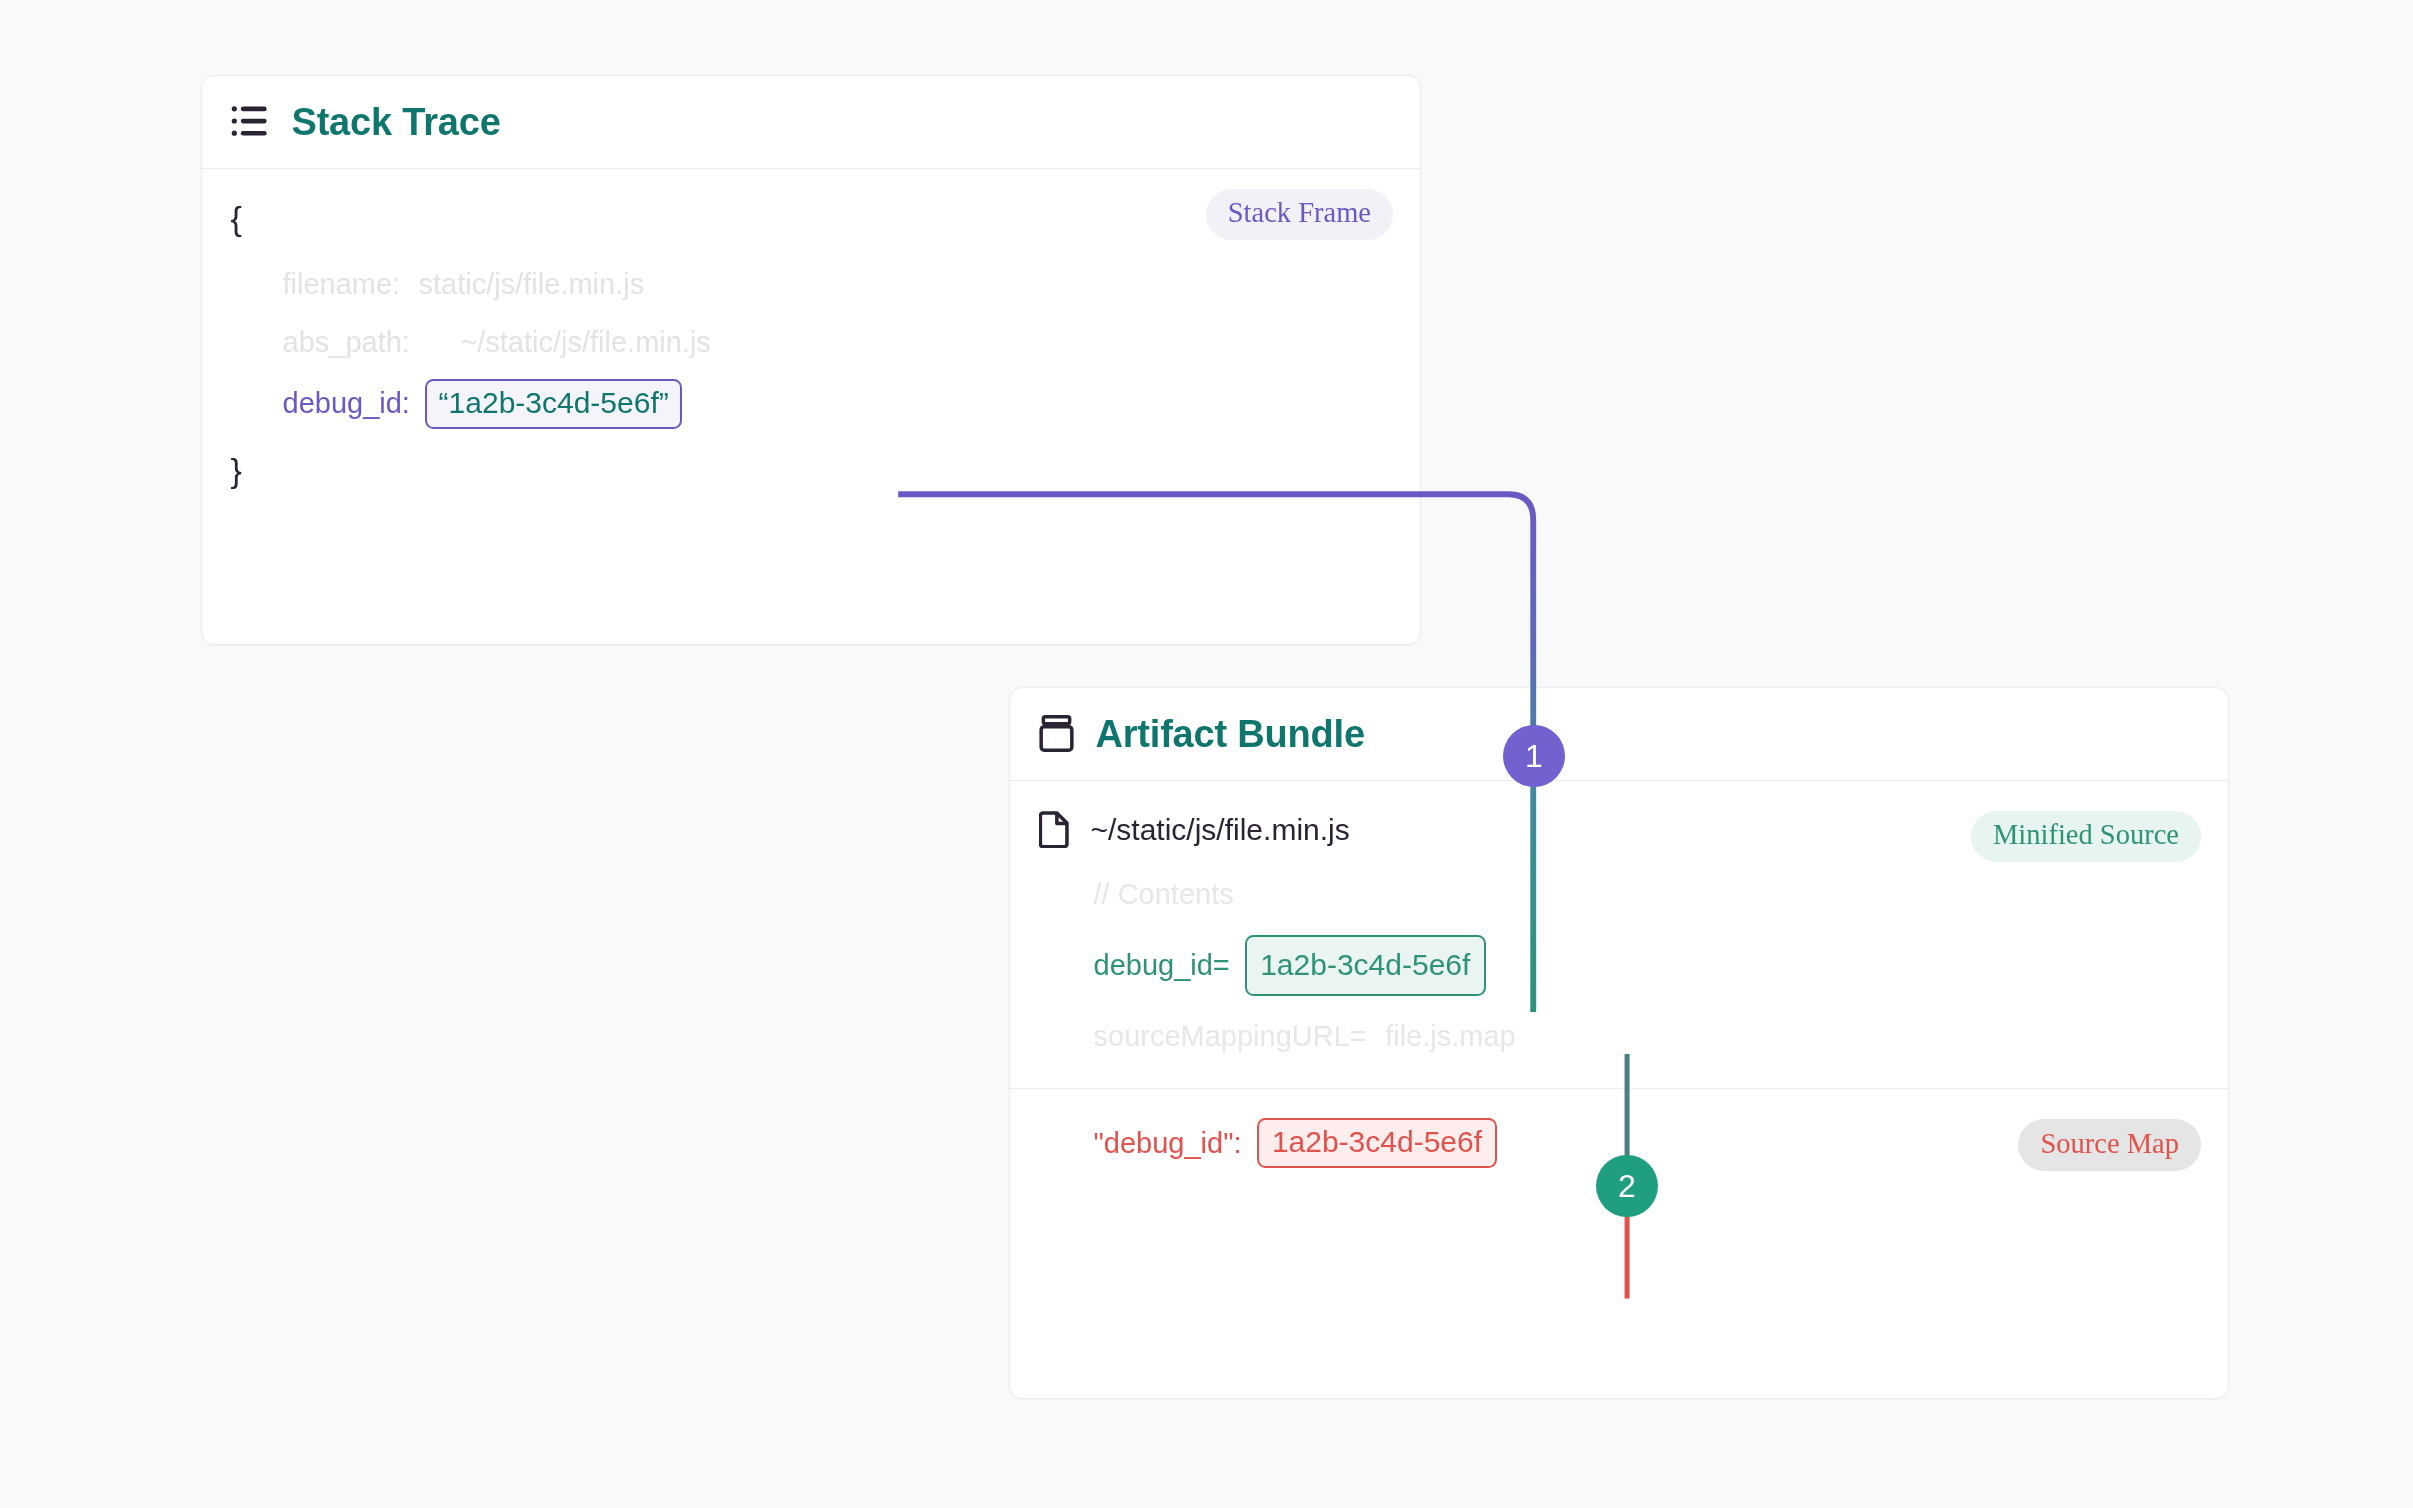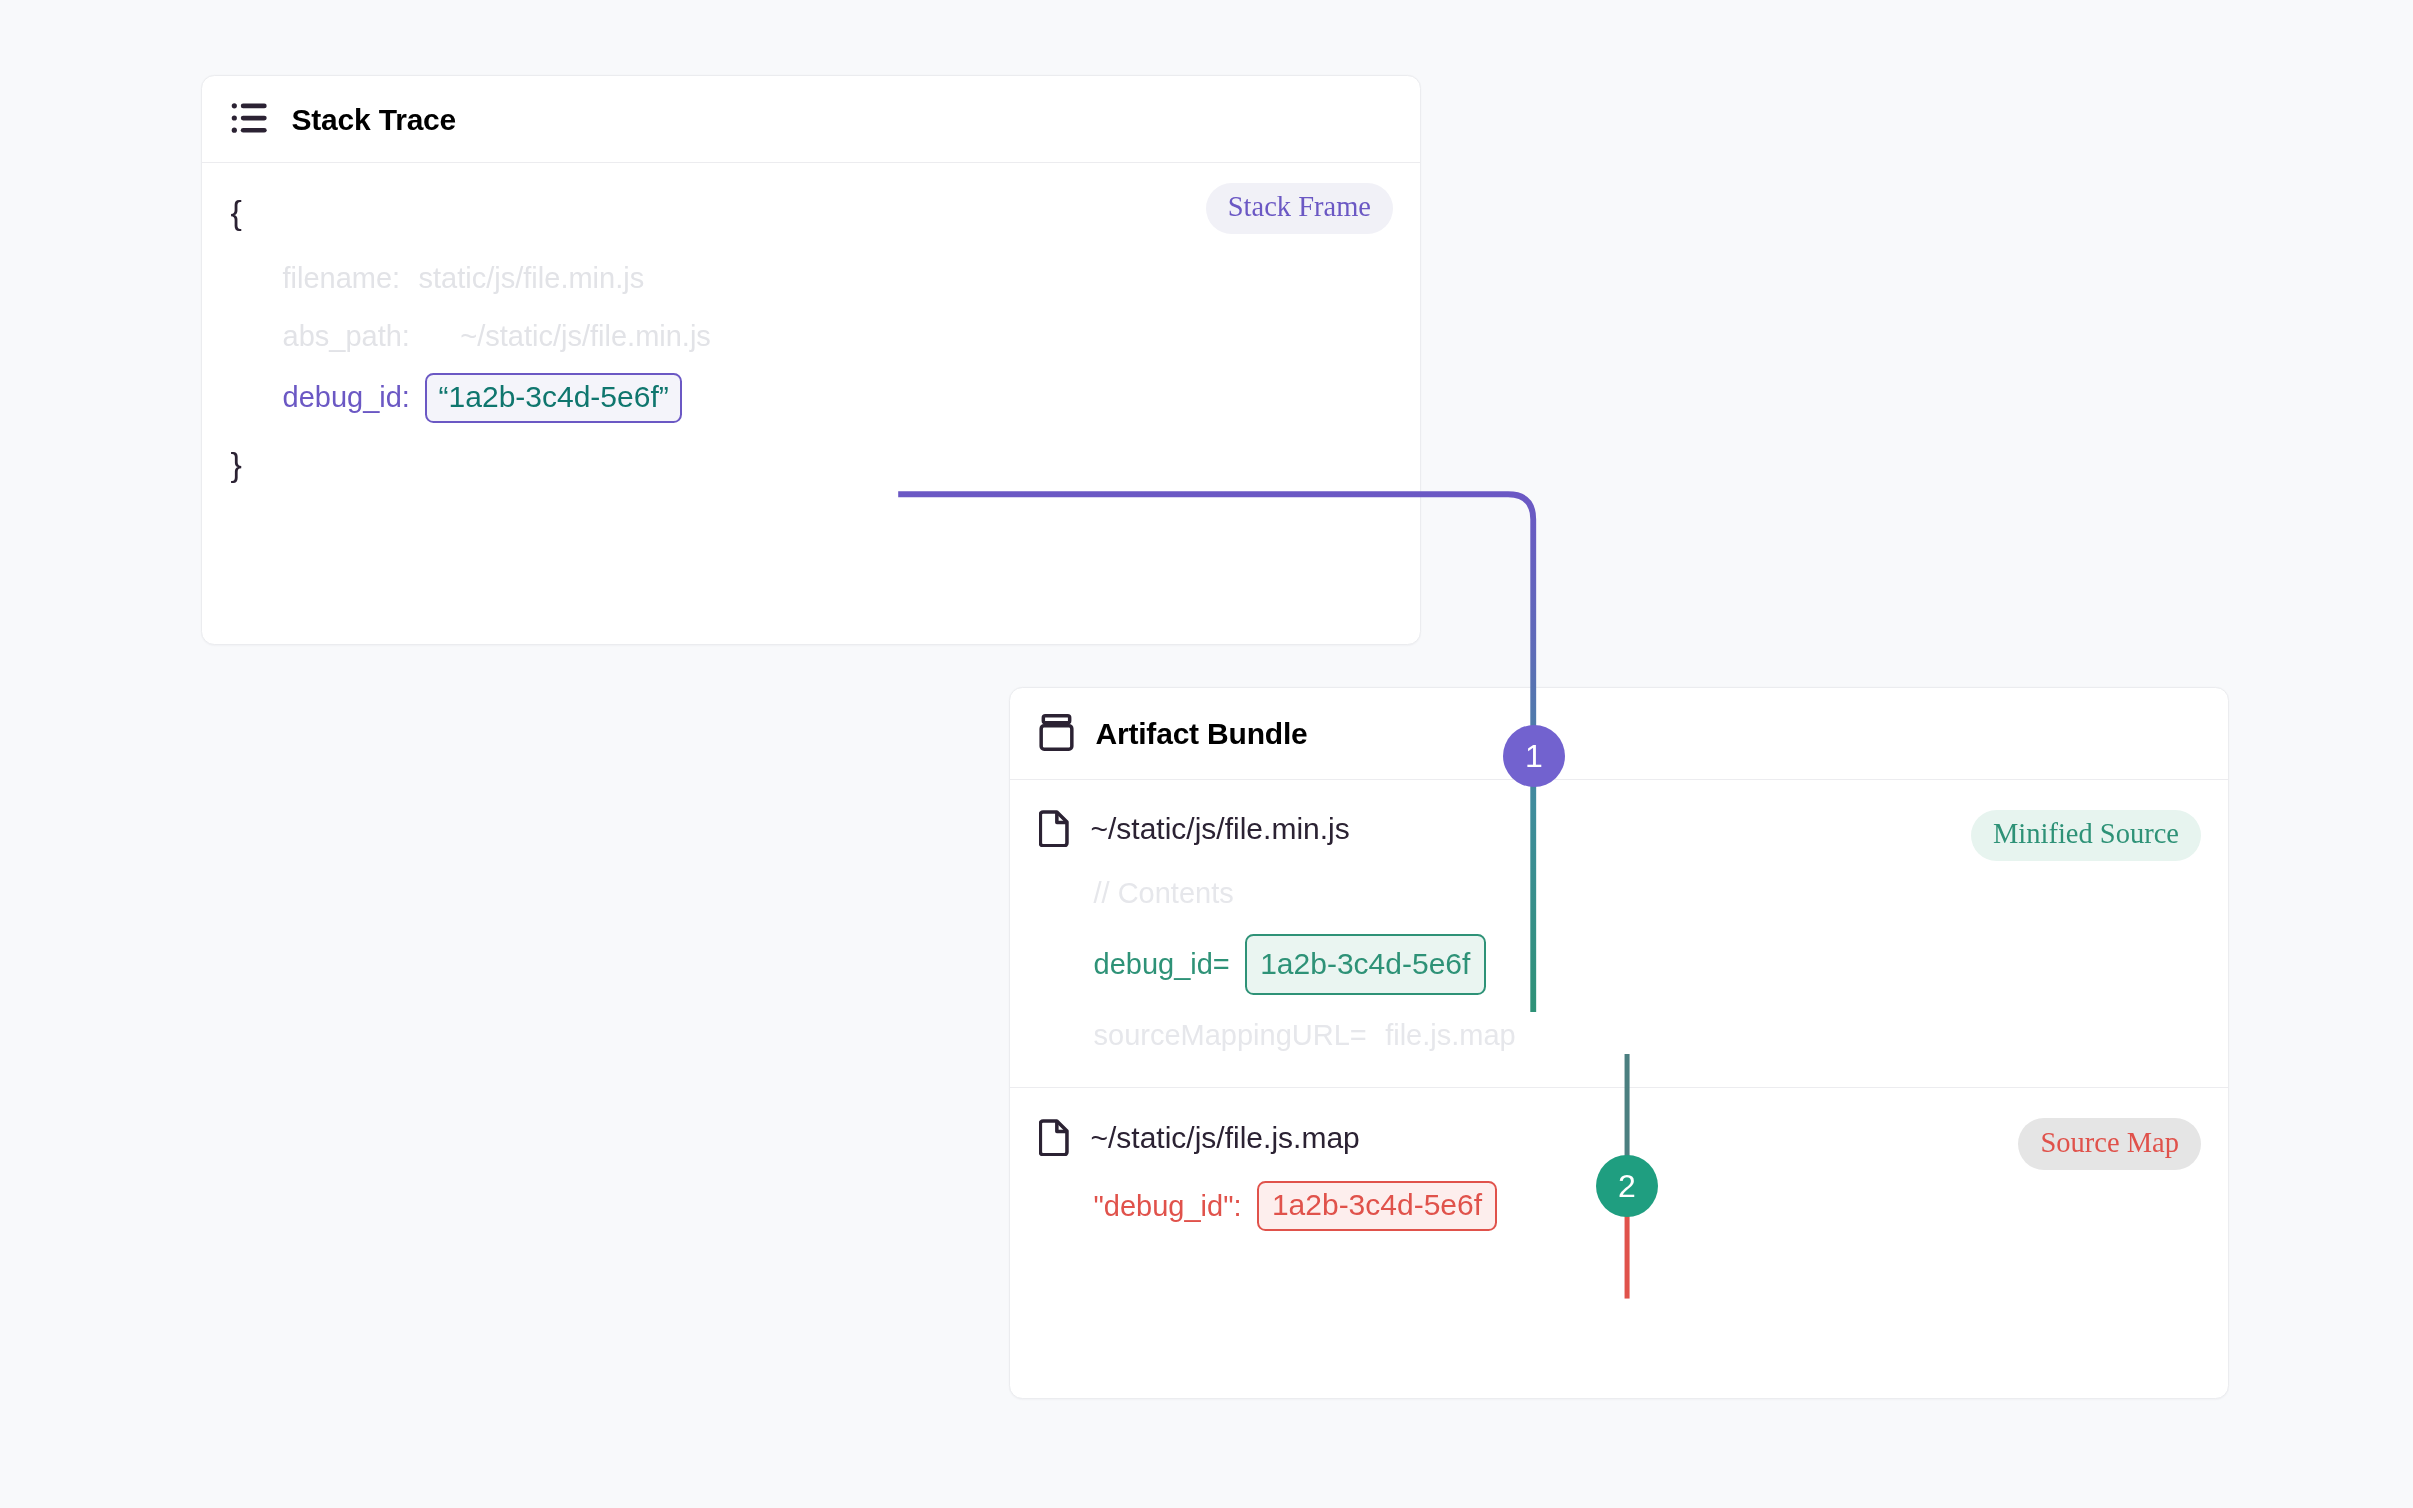--- a/index.html
+++ b/index.html
@@ -46,23 +46,23 @@
 
   .card-header {
     display: flex;
     align-items: center;
     gap: 22px;
     padding: 25px 28.5px 23.5px 28.5px;
     border-bottom: 0.8px solid #ececef;
     position: relative;
   }
   .card-header .title {
-    font-size: 30px;
+    font-size: 38px;
     font-weight: 700;
-    color: #000000;
+    color: #0f766e;
     letter-spacing: -0.2px;
   }
   .hdr-icon { flex: 0 0 auto; display: block; }
 
   .card-body { position: relative; }
 
   
   #stack-trace-card {
     left: 201px;
     top: 75px;
@@ -308,29 +308,20 @@
             <span style="width:18.4px;"></span>
             <span class="mono-soft dim-2">file.js.map</span>
           </div>
         </div>
       </div>
 
       <div class="bundle-row">
 
         <span class="pill pill-sourcemap" style="right:27px; top:30px;">Source Map</span>
 
-        <div class="file-head">
-          <span>
-            <svg width="32" height="39" viewBox="0 0 19 23" fill="none" stroke="#2b2233" stroke-width="2.1" stroke-linejoin="round">
-              <path d="M2.4 2.3h8.2l6 6v12.4a1.6 1.6 0 0 1-1.6 1.6H2.4a1.6 1.6 0 0 1-1.6-1.6V3.9a1.6 1.6 0 0 1 1.6-1.6z"></path>
-              <path d="M10.6 2.3v6.2h6"></path>
-            </svg>
-          </span>
-          <span class="file-name">~/static/js/file.js.map</span>
-        </div>
 
         <div class="indent">
           <div class="row-kv">
             <span class="mono-soft red-txt">"debug_id":</span>
             <span style="width:15px;"></span>
             <span class="chip chip-red">1a2b-3c4d-5e6f</span>
           </div>
         </div>
       </div>
 

